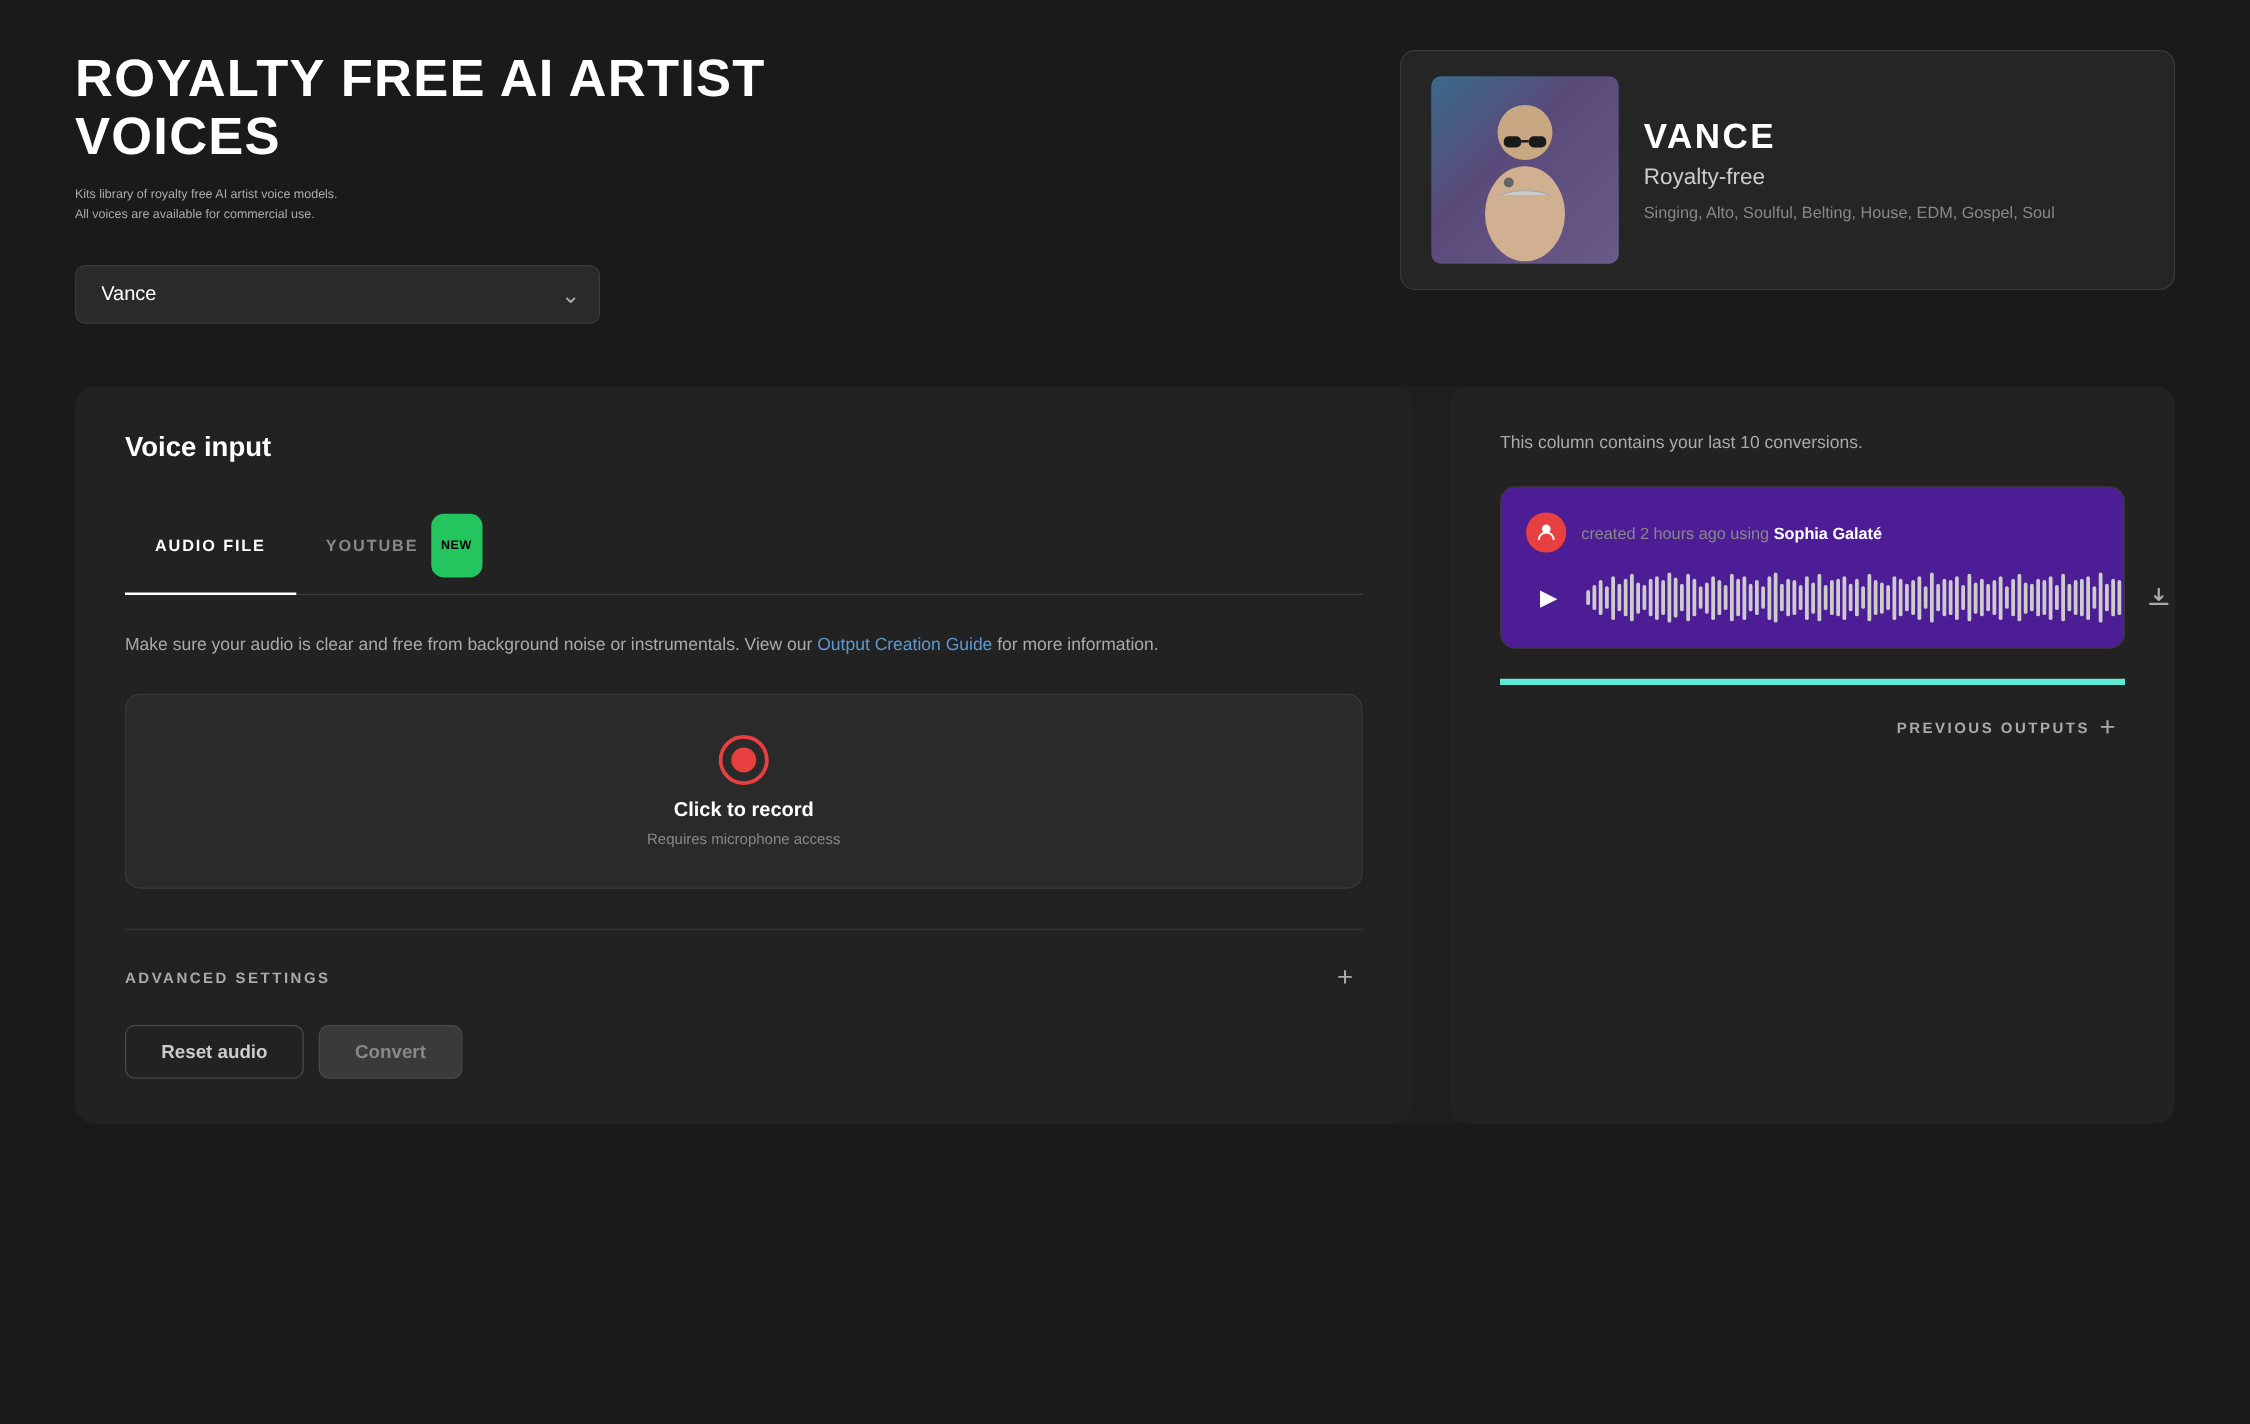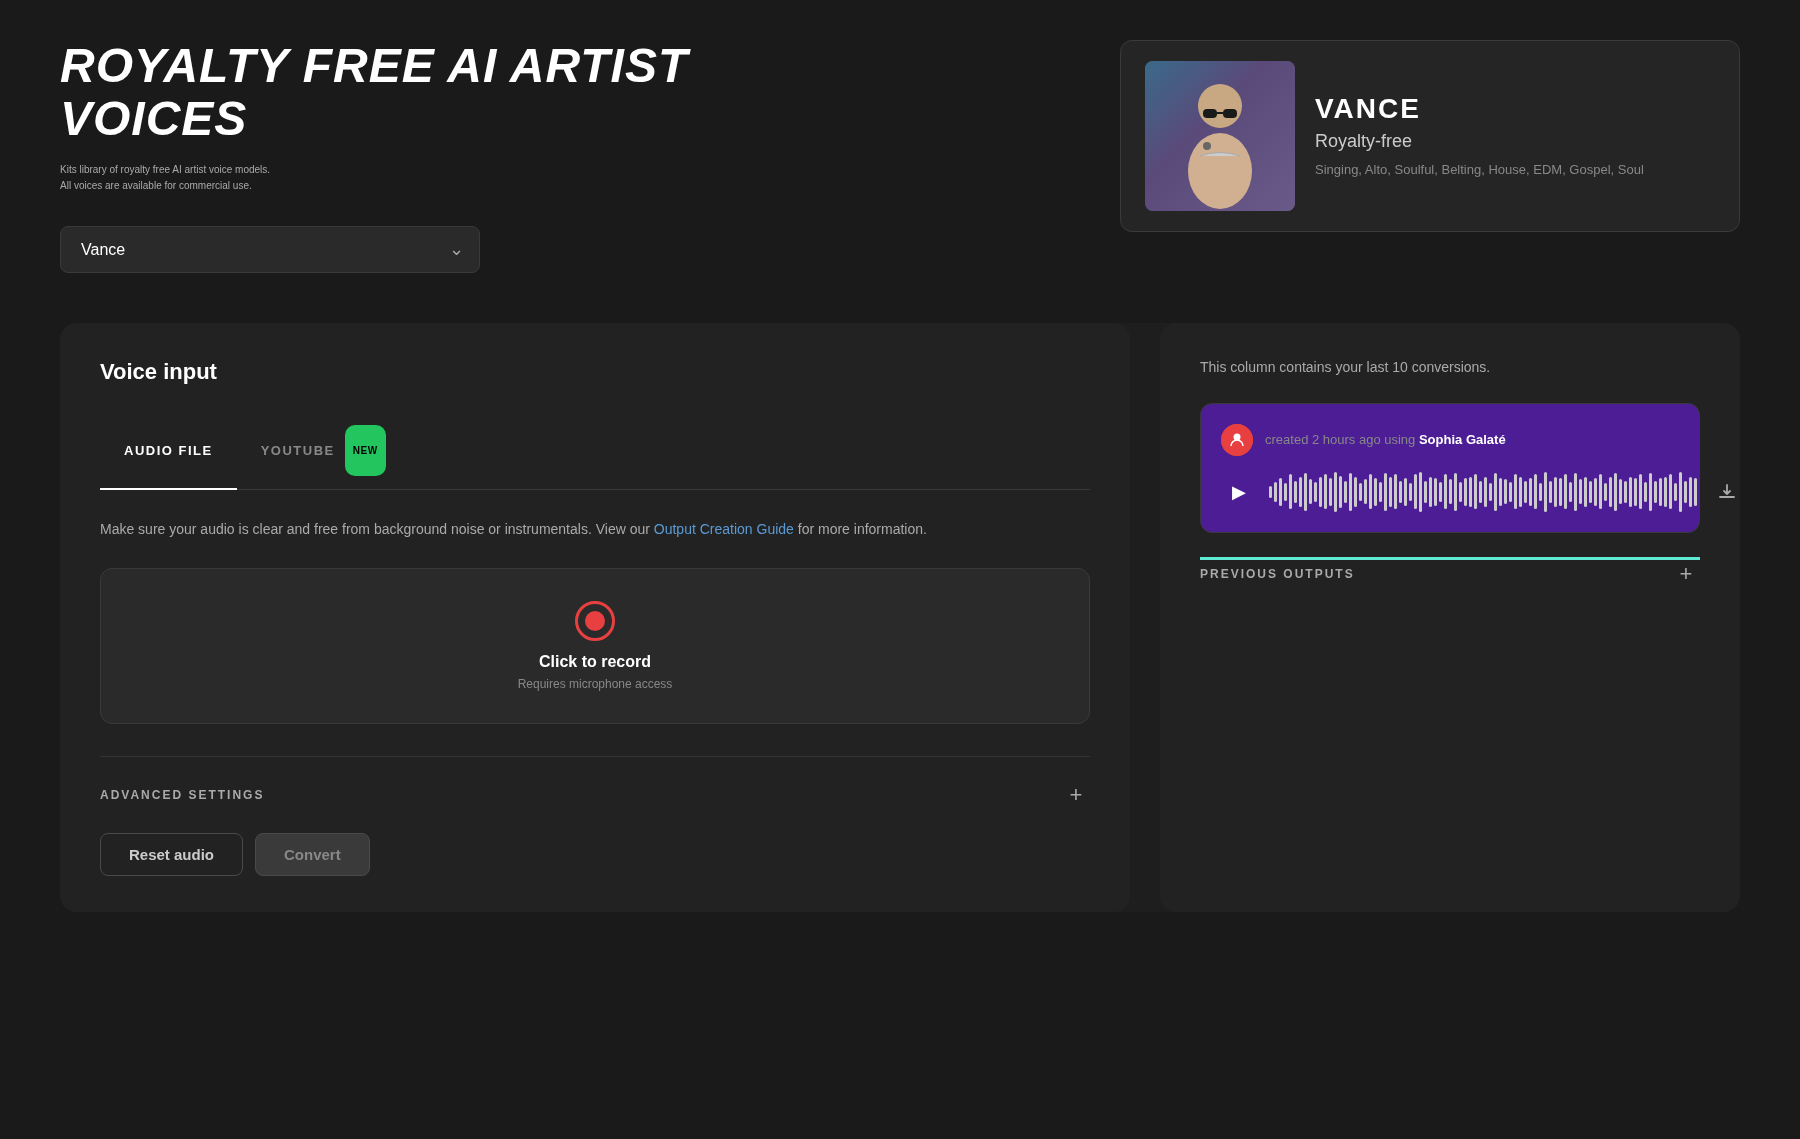--- a/index.html
+++ b/index.html
@@ -23,27 +23,26 @@
       align-items: flex-start;
       margin-bottom: 50px;
     }
 
     .hero-left {
       flex: 1;
       max-width: 640px;
     }
 
     .hero-title {
-      font-size: 48px;
+      font-size: 42px;
       font-weight: 900;
       letter-spacing: 1px;
       text-transform: uppercase;
       margin-bottom: 16px;
       line-height: 1.1;
-      font-style: italic;
     }
 
     .hero-desc {
       font-size: 10px;
       color: #aaaaaa;
       margin-bottom: 32px;
       line-height: 1.6;
     }
 
     .voice-select-wrapper {
@@ -429,23 +428,24 @@
       font-size: 18px;
       cursor: pointer;
       display: flex;
       align-items: center;
       justify-content: center;
     }
 
     
     .previous-outputs {
       display: flex;
-      justify-content: space-between;
-      align-items: center;
-      border-top: 3px solid #5eead4;
+      justify-content: flex-end;
+      align-items: center;
+      padding-top: 20px;
+      border-top: 5px solid #5eead4;
     }
 
     .previous-label {
       font-size: 12px;
       font-weight: 700;
       letter-spacing: 2px;
       color: #aaaaaa;
       text-transform: uppercase;
     }
 

